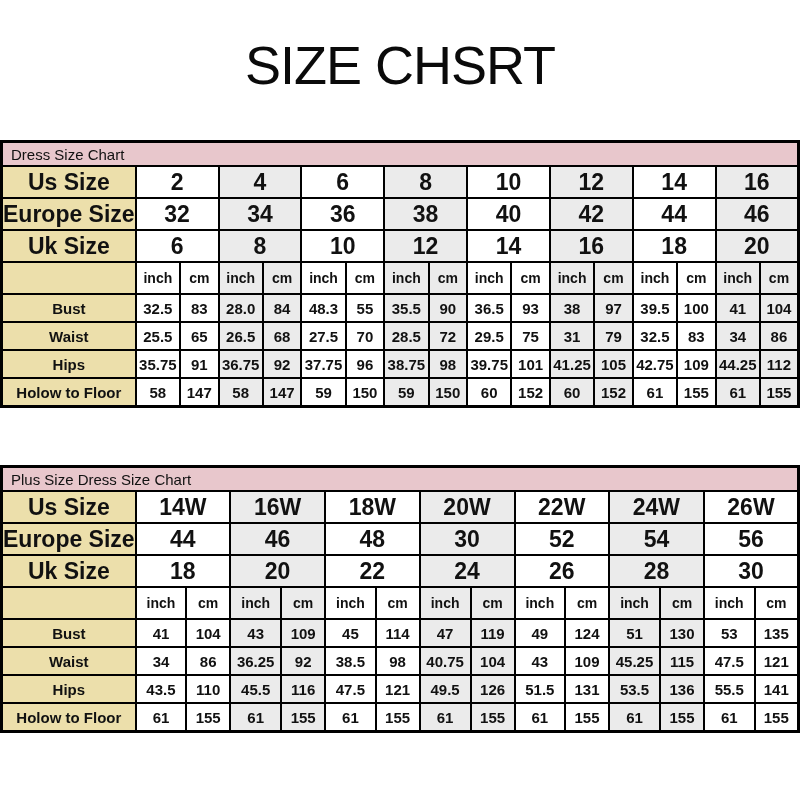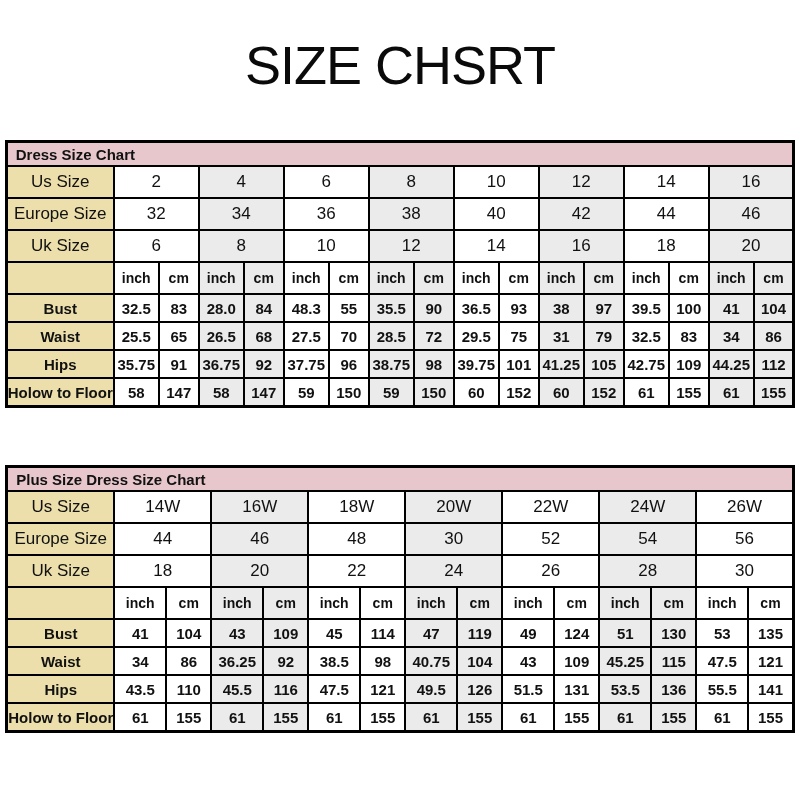--- a/index.html
+++ b/index.html
@@ -30,25 +30,25 @@
     vertical-align: middle;
     padding: 0;
     overflow: hidden;
     white-space: nowrap;
     background: #ffffff;
   }
   td.tbl-title {
     background: var(--pink, #e8c7cc);
     text-align: left;
     padding-left: 8px;
-    font-weight: bold;
+    font-weight: normal;
     font-size: 15px;
     height: 22px;
   }
-  tr.size td { height: 30px; font-size: 17px; font-weight: normal; }
+  tr.size td { height: 30px; font-size: 23px; font-weight: bold; }
   tr.unit td { height: 30px; font-size: 14px; font-weight: bold; }
   tr.meas td { height: 26px; font-size: 15px; font-weight: bold; }
   td.lbl {
     background: var(--tan, #ecdfab);
     font-size: 14px;
     font-weight: bold;
   }
   td.g { background: var(--gray, #ebebeb); }
 </style>
 </head>

